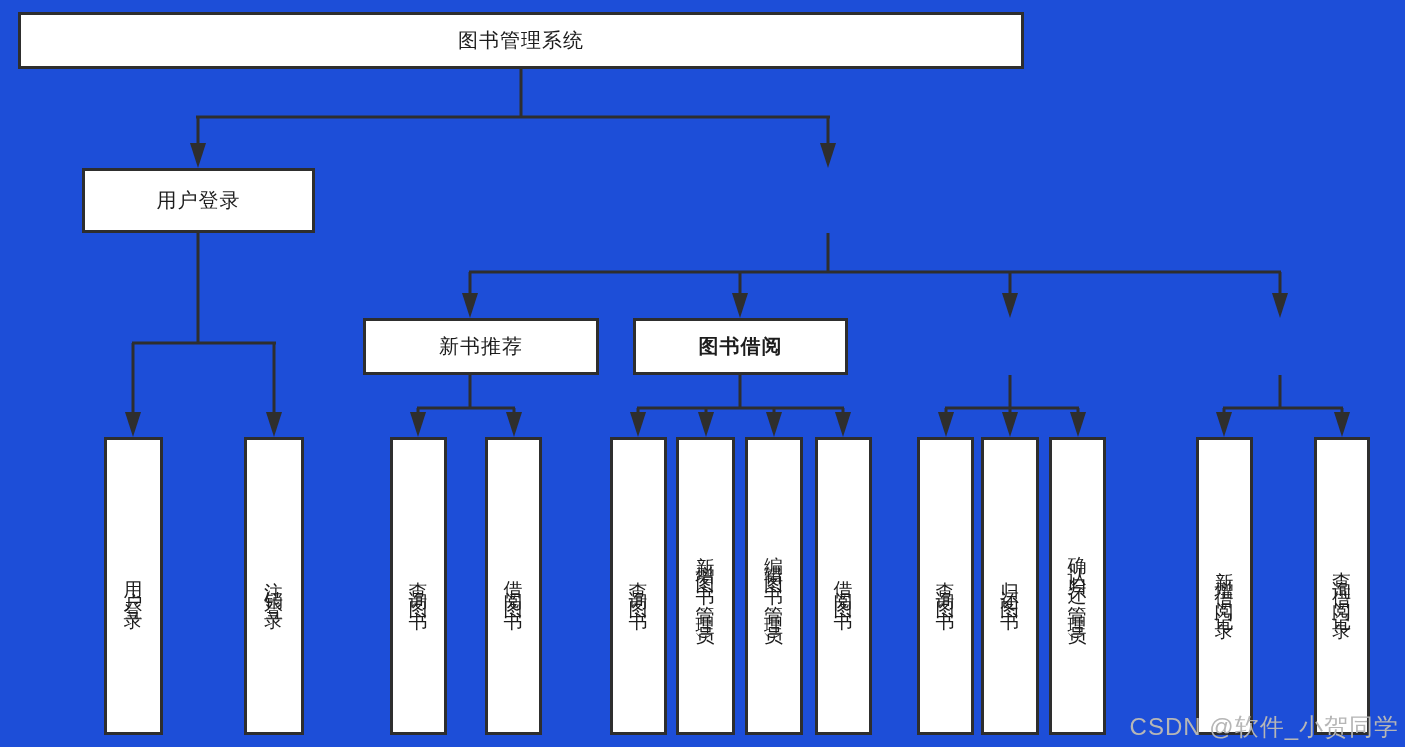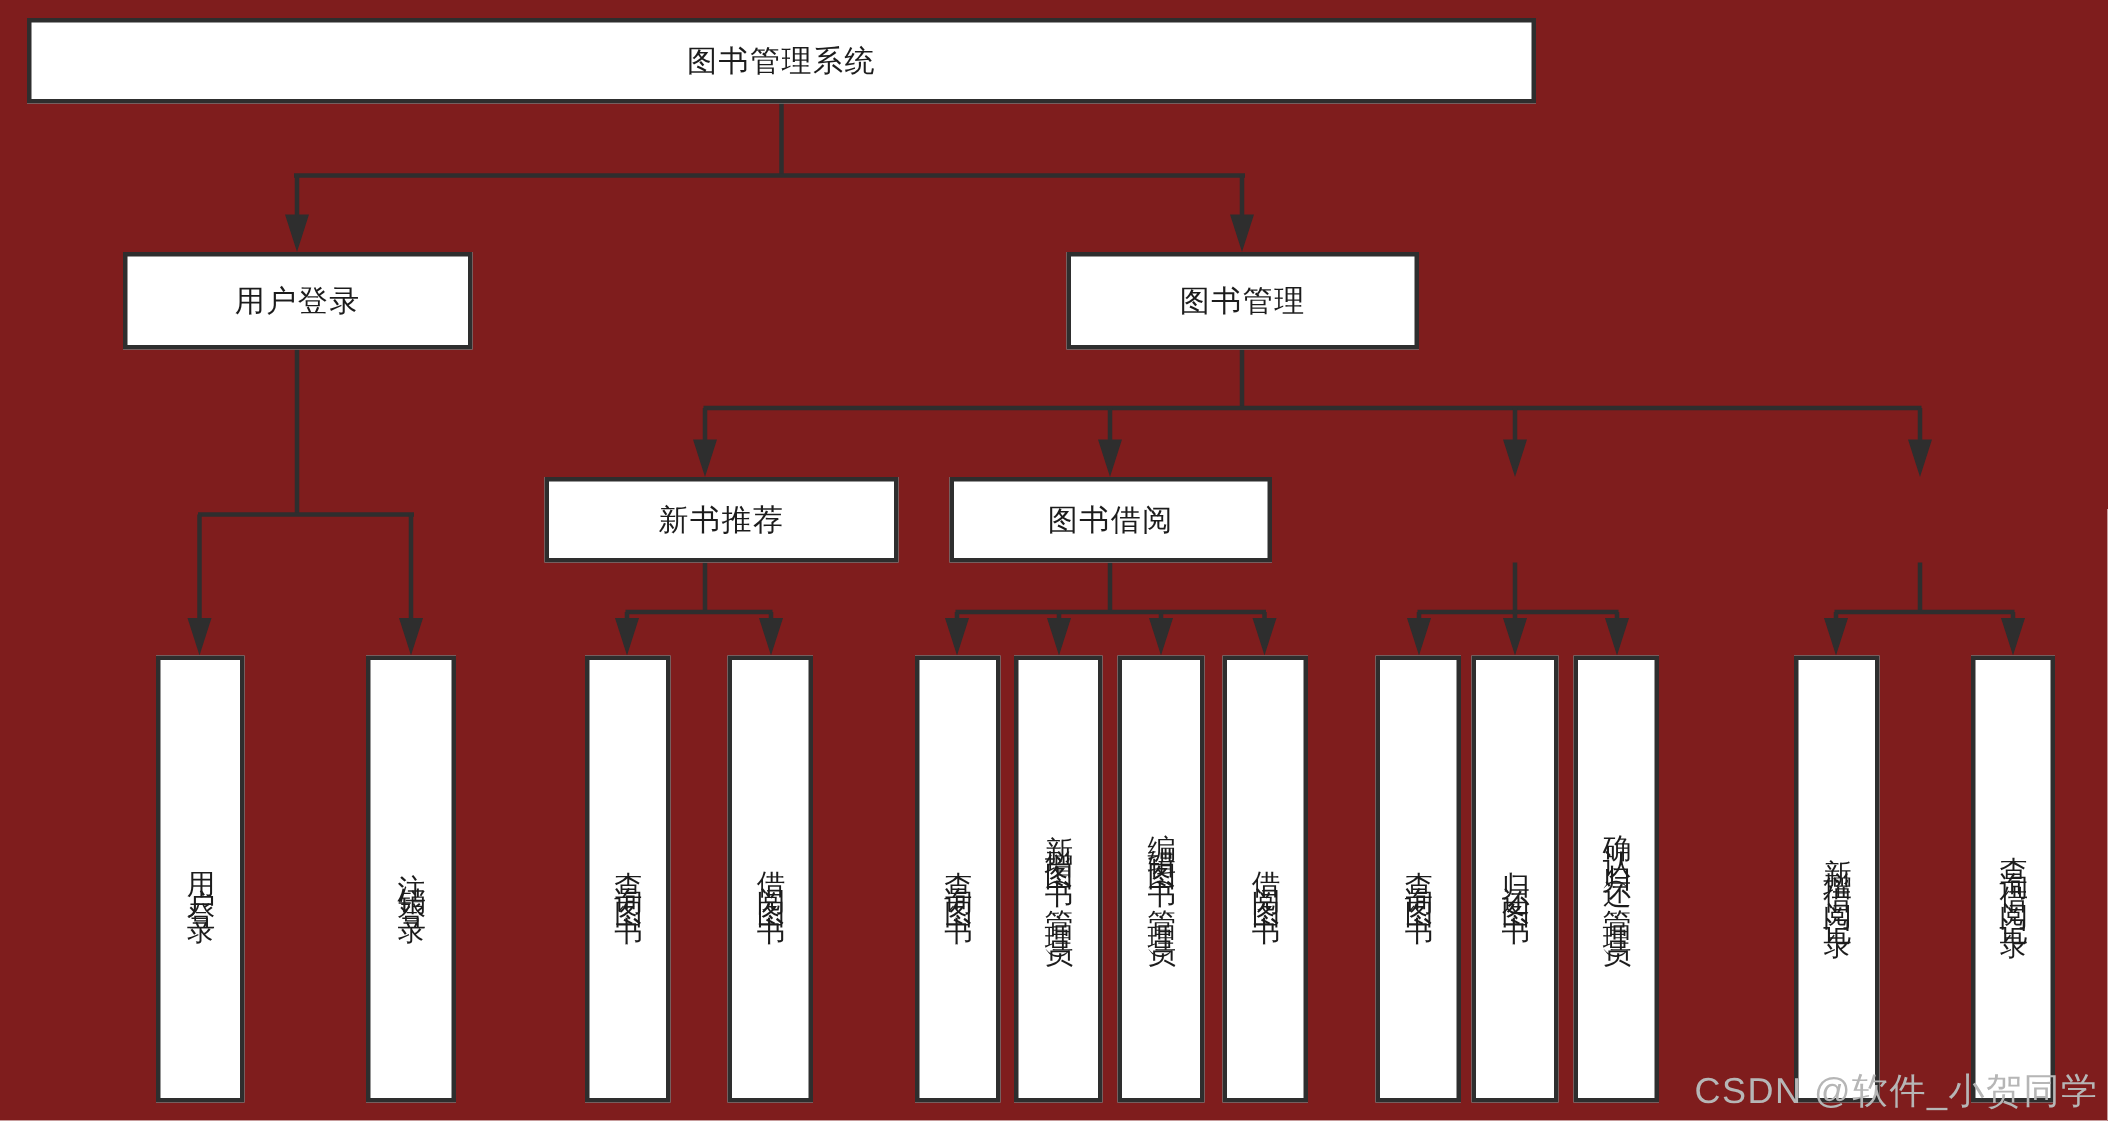--- a/index.html
+++ b/index.html
@@ -5,21 +5,21 @@
   html, body {
     margin: 0;
     padding: 0;
     background: #ffffff;
     font-family: "Liberation Sans", "DejaVu Sans", sans-serif;
   }
   #canvas {
     position: relative;
     width: 1405px;
     height: 747px;
-    background: #7f1d1d;
+    background: #1d4ed8;
     overflow: hidden;
   }
   #wires {
     position: absolute;
     left: 0; top: 0;
     width: 1405px;
     height: 747px;
   }
   .node {
     position: absolute;
@@ -124,28 +124,25 @@
     </g>
   </svg>
 
   <div class="node hnode" style="left:18px; top:12px; width:1006px; height:57px;">
     <span>图书管理系统</span>
   </div>
 
   <div class="node hnode" style="left:82px; top:168px; width:233px; height:65px;">
     <span>用户登录</span>
   </div>
-  <div class="node hnode" style="left:711px; top:168px; width:235px; height:65px;">
-    <span>图书管理</span>
-  </div>
 
   <div class="node hnode" style="left:363px; top:318px; width:236px; height:57px;">
     <span>新书推荐</span>
   </div>
-  <div class="node hnode" style="left:633px; top:318px; width:215px; height:57px;">
+  <div class="node hnode" style="left:633px; top:318px; width:215px; height:57px;font-weight:bold;">
     <span>图书借阅</span>
   </div>
 
   <div class="node vnode" style="left:104px; top:437px; width:59px; height:298px;">
     <span>用户登录</span>
   </div>
   <div class="node vnode" style="left:244px; top:437px; width:60px; height:298px;">
     <span>注销登录</span>
   </div>
 

